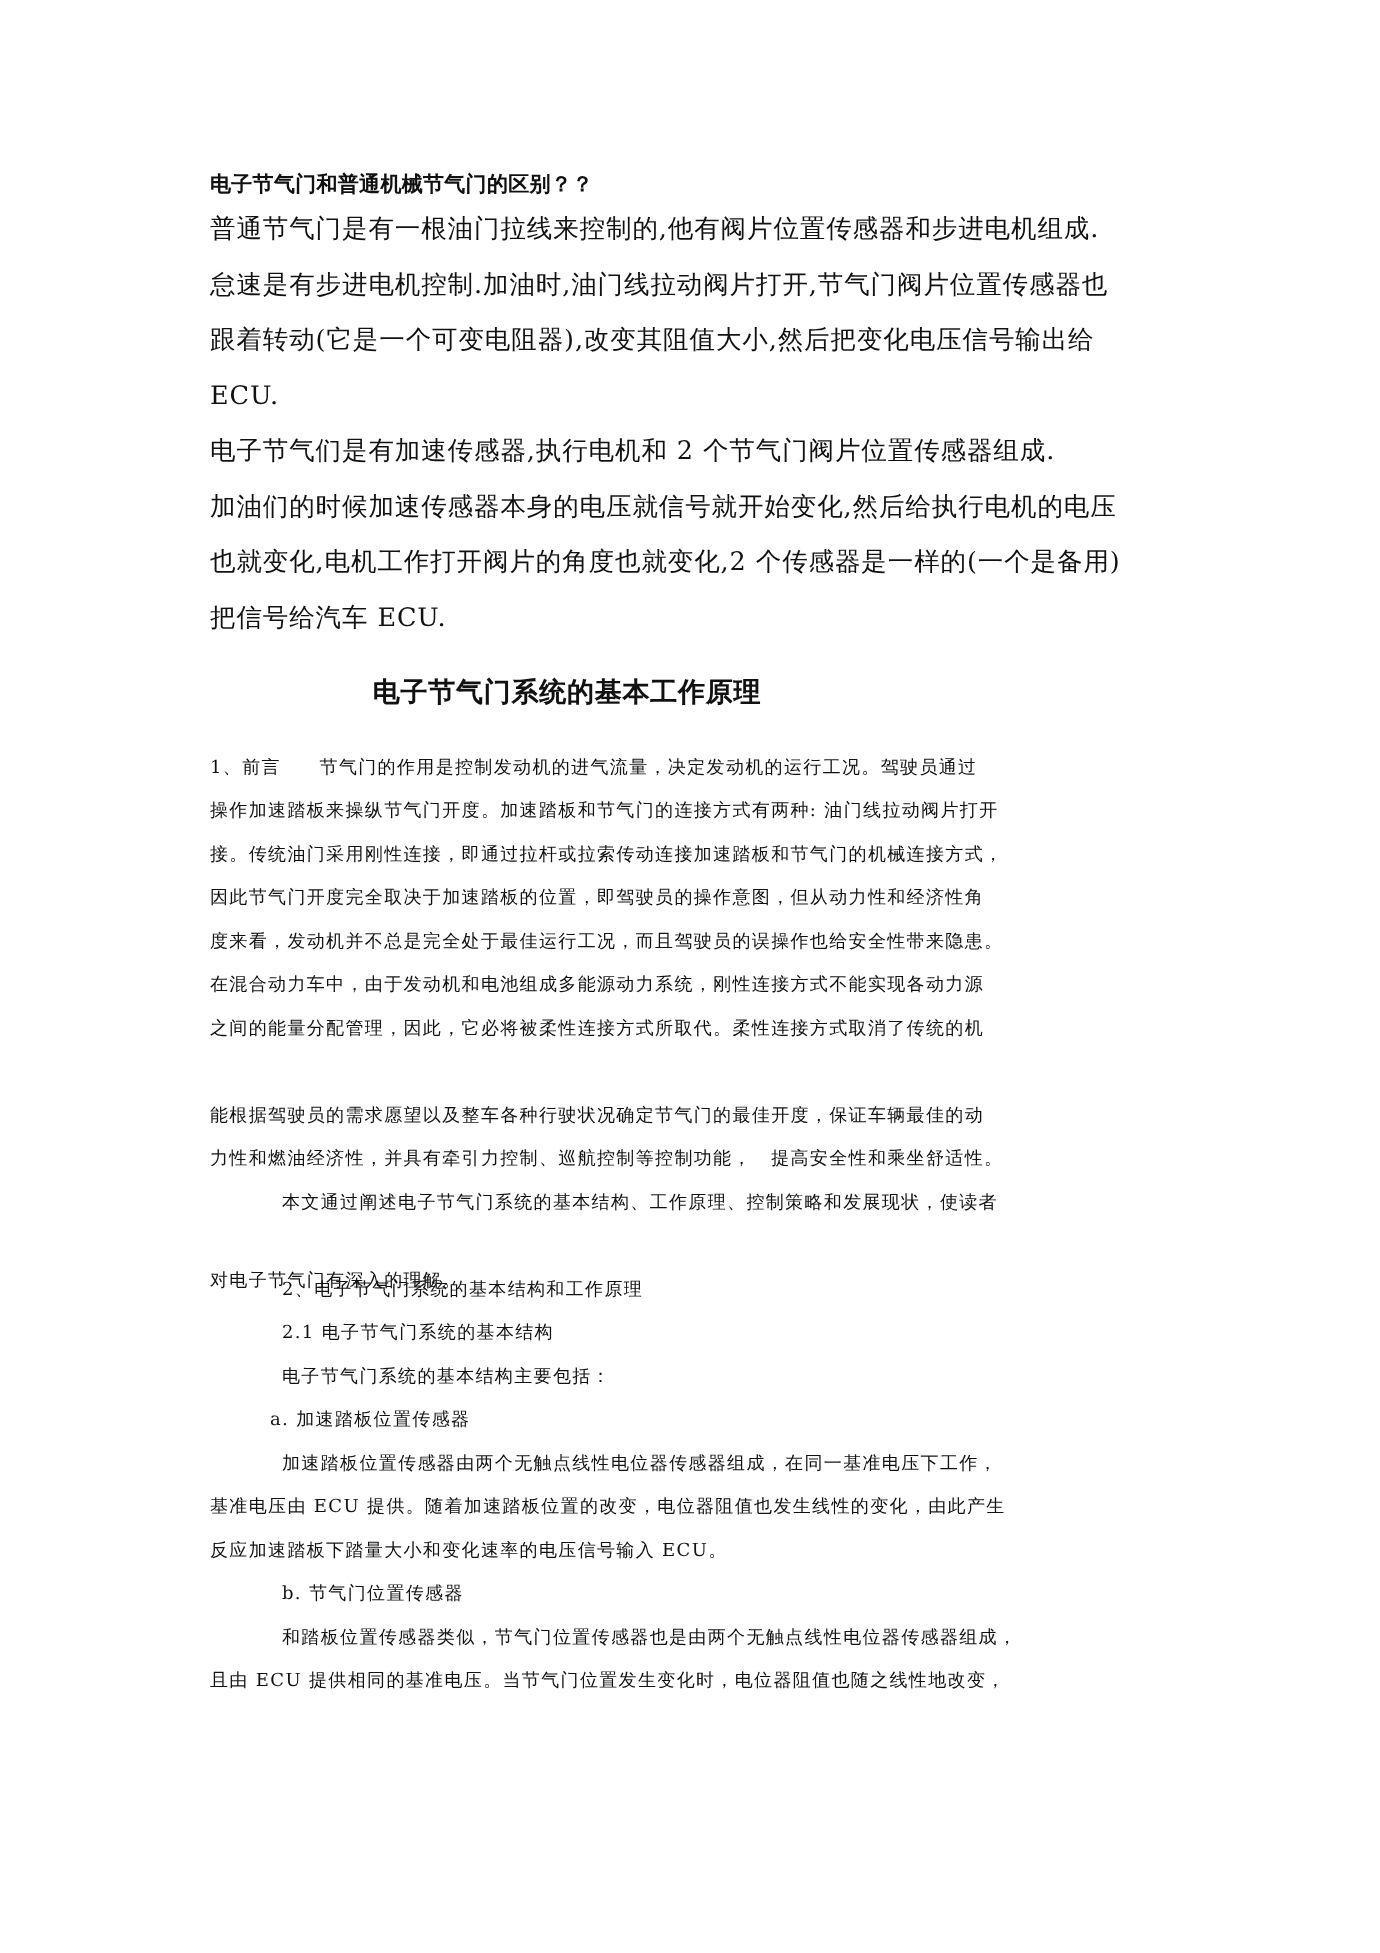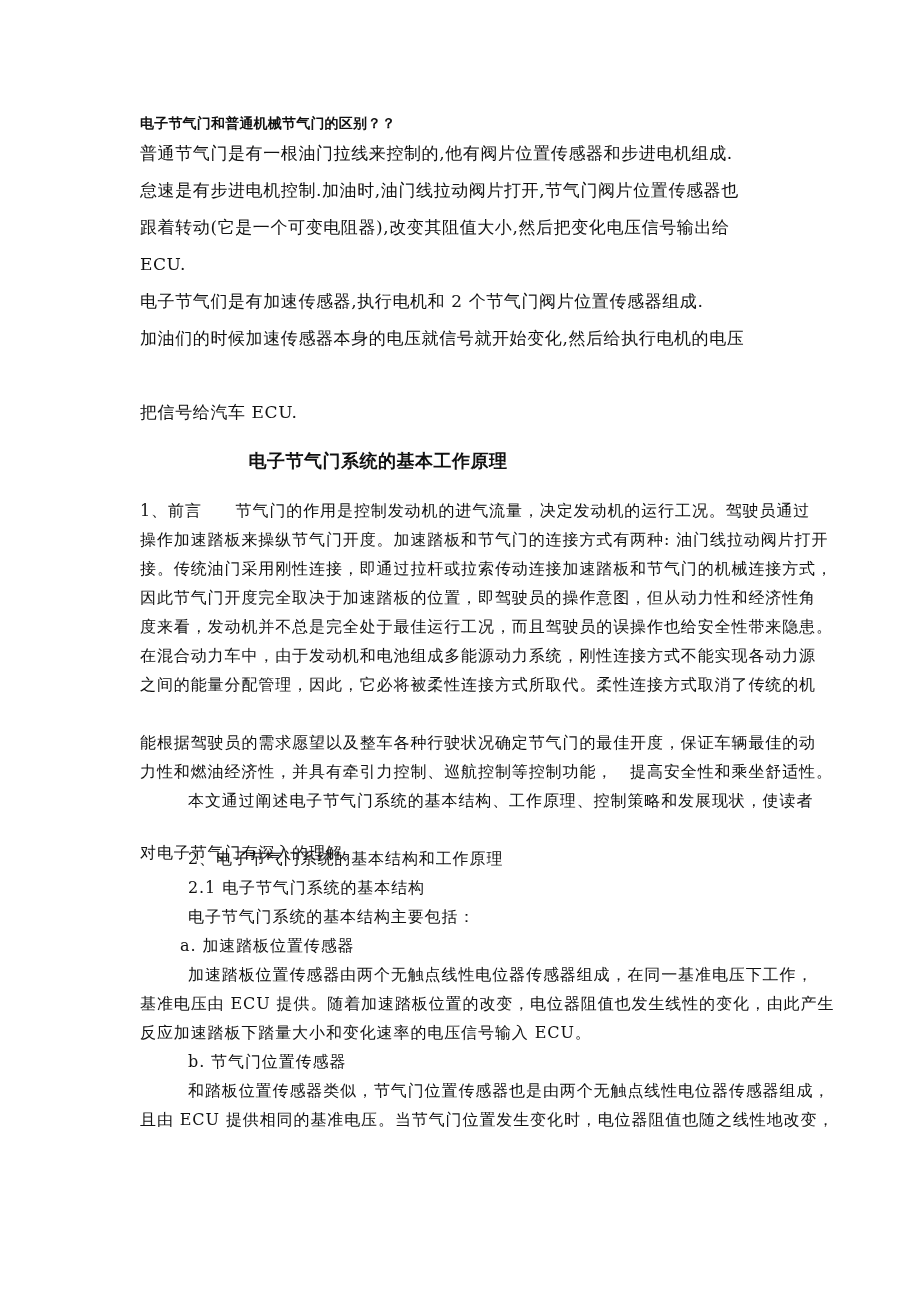--- a/index.html
+++ b/index.html
@@ -41,35 +41,36 @@
       position: absolute;
       top: 449px;
       left: 0;
       width: 756px;
       text-align: center;
       font-size: 18px;
       font-weight: bold;
       font-family: "DejaVu Sans", "Liberation Sans", sans-serif;
       letter-spacing: 0.5px;
     }
-    .body2 { font-size: 16px; letter-spacing: 0.9px; }
+    .body2 { font-size: 12px; letter-spacing: 0.9px; }
   </style>
 </head>
 <body>
 
 <div class="page">
 
   <div class="line q-title">电子节气门和普通机械节气门的区别？？</div>
 
   <div class="line sec1" style="top:143px;">普通节气门是有一根油门拉线来控制的,他有阀片位置传感器和步进电机组成.</div>
   <div class="line sec1" style="top:180px;">怠速是有步进电机控制.加油时,油门线拉动阀片打开,节气门阀片位置传感器也</div>
   <div class="line sec1" style="top:217px;">跟着转动(它是一个可变电阻器),改变其阻值大小,然后把变化电压信号输出给</div>
   <div class="line sec1" style="top:254px;">ECU.</div>
   <div class="line sec1" style="top:291px;">电子节气们是有加速传感器,执行电机和 2 个节气门阀片位置传感器组成.</div>
   <div class="line sec1" style="top:328px;">加油们的时候加速传感器本身的电压就信号就开始变化,然后给执行电机的电压</div>
+  <div class="line sec1" style="top:365px;">也就变化,电机工作打开阀片的角度也就变化,2 个传感器是一样的(一个是备用)</div>
   <div class="line sec1" style="top:402px;">把信号给汽车 ECU.</div>
 
   <div class="main-title">电子节气门系统的基本工作原理</div>
 
   <div class="line body2" style="top:501px;">1、前言　　节气门的作用是控制发动机的进气流量，决定发动机的运行工况。驾驶员通过</div>
   <div class="line body2" style="top:530px;">操作加速踏板来操纵节气门开度。加速踏板和节气门的连接方式有两种: 油门线拉动阀片打开</div>
   <div class="line body2" style="top:559px;">接。传统油门采用刚性连接，即通过拉杆或拉索传动连接加速踏板和节气门的机械连接方式，</div>
   <div class="line body2" style="top:588px;">因此节气门开度完全取决于加速踏板的位置，即驾驶员的操作意图，但从动力性和经济性角</div>
   <div class="line body2" style="top:617px;">度来看，发动机并不总是完全处于最佳运行工况，而且驾驶员的误操作也给安全性带来隐患。</div>
   <div class="line body2" style="top:646px;">在混合动力车中，由于发动机和电池组成多能源动力系统，刚性连接方式不能实现各动力源</div>

